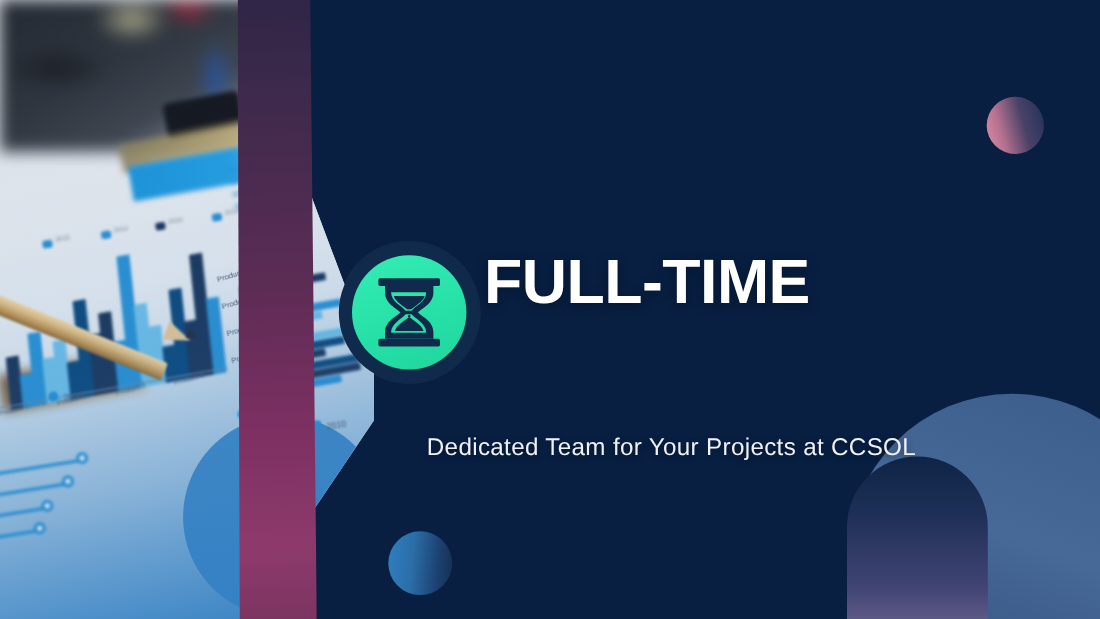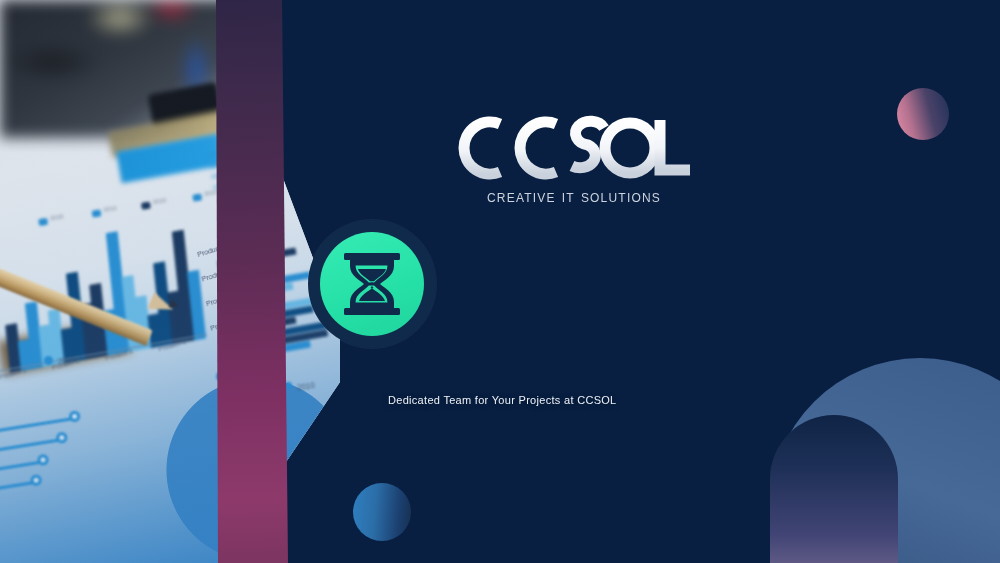--- a/index.html
+++ b/index.html
@@ -323,21 +323,21 @@
     letter-spacing:-.5px;
     text-shadow:0 2px 10px rgba(0,0,0,.35);
   }
   .headline .l1 { display:block; }
   .headline .l2 { display:block; }
 
   .subtitle {
     position:absolute; left:388px; top:394px;
     width:430px;
     color:#eef1f6;
-    font-size:11px;
+    font-size:22px;
     font-weight:400;
     letter-spacing:.3px;
     white-space:nowrap;
     text-shadow:0 1px 6px rgba(0,0,0,.4);
   }
 </style>
 </head>
 <body>
 
 <div id="banner">
@@ -455,44 +455,20 @@
       <div class="pencil-lead"></div>
 
       <div class="photo-tint"></div>
     </div>
   </div>
 
   <div class="stripe"></div>
 
   <div class="deco deco-circle-blue"></div>
 
-  <div class="logo-block">
-    <svg class="logo-mark" width="240" height="72" viewBox="0 0 240 72" aria-hidden="true">
-      <defs>
-        <linearGradient id="lgA" x1="0" y1="0" x2="0" y2="1">
-          <stop offset="0%" stop-color="#ffffff"></stop>
-          <stop offset="55%" stop-color="#f2f4f8"></stop>
-          <stop offset="100%" stop-color="#c9d1dc"></stop>
-        </linearGradient>
-      </defs>
-      <g fill="none" stroke="url(#lgA)" stroke-width="11" stroke-linecap="butt">
-
-        <path d="M48 12 A26 26 0 1 0 48 60"></path>
-
-        <path d="M104 12 A26 26 0 1 0 104 60"></path>
-
-        <path d="M152 16 A15 12 0 1 0 136 33 A15 12 0 1 1 120 54"></path>
-      </g>
-
-      <circle cx="178" cy="36" r="25" fill="none" stroke="url(#lgA)" stroke-width="11"></circle>
-
-      <path d="M208 8 L208 58 L238 58" fill="none" stroke="url(#lgA)" stroke-width="11" stroke-linecap="butt"></path>
-    </svg>
-    <div class="logo-sub">Creative IT Solutions</div>
-  </div>
 
   <div class="badge">
     <div class="badge-inner">
       <svg width="60" height="64" viewBox="0 0 60 64" aria-hidden="true">
         <g fill="#0f2a4a">
 
           <rect x="2" y="1" width="56" height="7" rx="1.5"></rect>
 
           <rect x="2" y="56" width="56" height="7" rx="1.5"></rect>
 
@@ -508,17 +484,18 @@
           <path d="M17 49 c1.6 -6 9.4 -9.6 13 -12.8 c3.6 3.2 11.4 6.8 13 12.8 z"></path>
 
           <rect x="28.6" y="30.5" width="2.8" height="2.6" rx="1"></rect>
           <rect x="28.8" y="34.4" width="2.4" height="2.2" rx="1"></rect>
         </g>
       </svg>
     </div>
   </div>
 
   <div class="headline">
+    <span class="l1">FULL-TIME</span>
   </div>
 
   <div class="subtitle">Dedicated Team for Your Projects at CCSOL</div>
 
 </div>
 
 </body></html>

